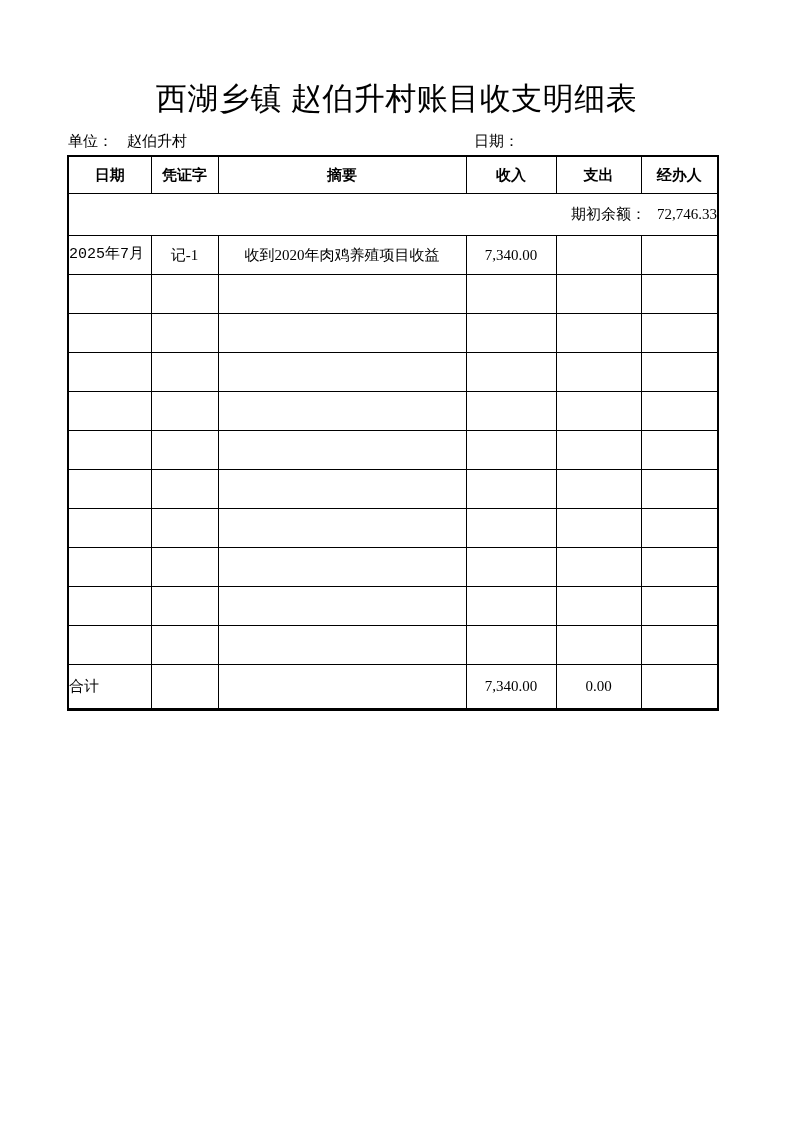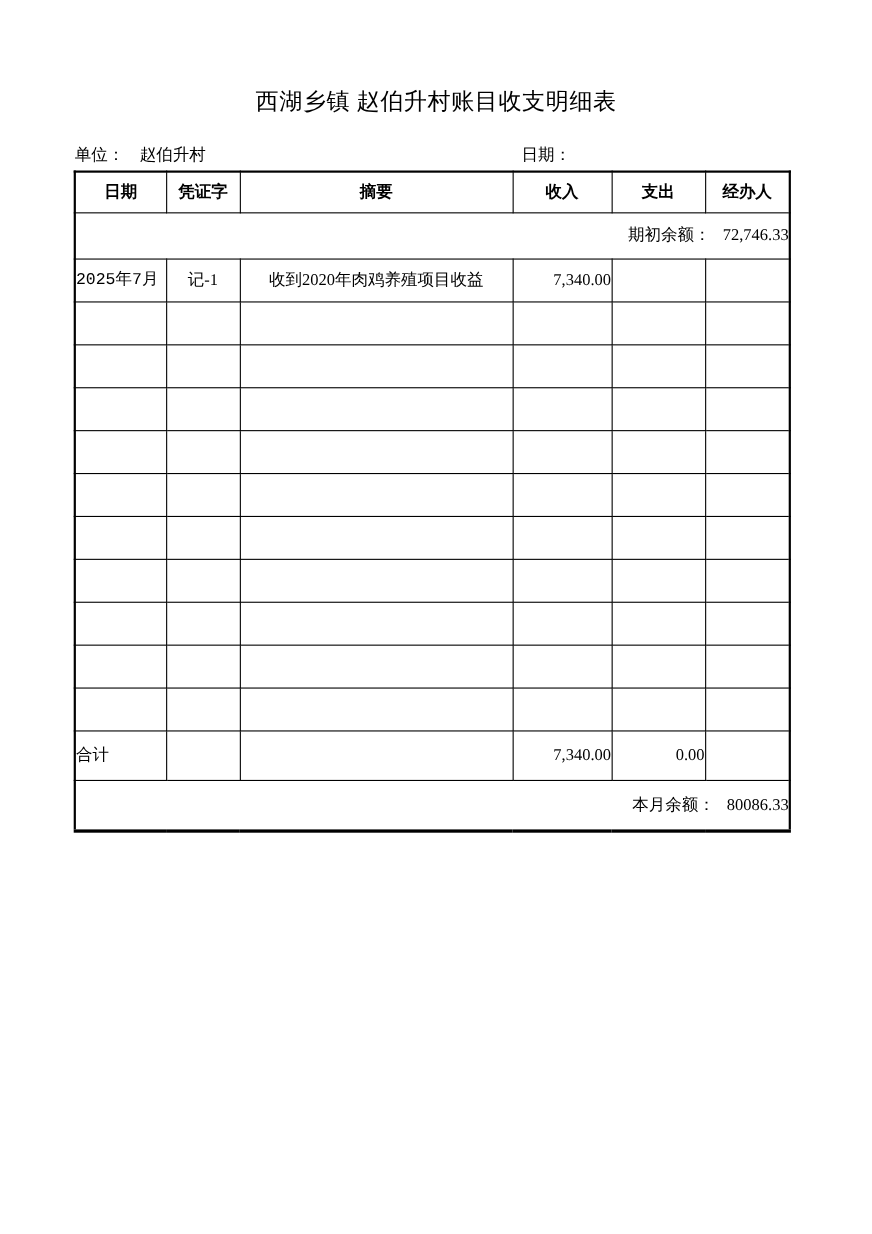--- a/index.html
+++ b/index.html
@@ -16,24 +16,24 @@
     font-family: "Liberation Serif", "DejaVu Serif", serif;
     overflow: hidden;
   }
   .title {
     position: absolute;
     top: 78px;
     left: 0;
     width: 100%;
     margin: 0;
     text-align: center;
-    font-size: 21px;
+    font-size: 31px;
     font-weight: 400;
     letter-spacing: 0.5px;
-    font-family: Liberation Serif, serif;
+    font-family: Liberation Sans, sans-serif;
   }
   .meta-label, .meta-value {
     position: absolute;
     top: 132px;
     font-size: 15px;
     line-height: 18px;
     white-space: pre;
   }
   .unit-label  { left: 68px; }
   .unit-value  { left: 127px; }
@@ -84,21 +84,21 @@
   .cell-voucher {
     font-size: 14px;
     text-align: center;
   }
   .cell-summary {
     font-size: 15px;
     text-align: center;
   }
   .cell-income, .cell-expense {
     font-size: 15px;
-    text-align: right;
+    text-align: center;
     padding-right: 5px;
   }
   .cell-handler { text-align: center; }
 
   td.total-label {
     font-family: "Liberation Sans", "DejaVu Sans", sans-serif;
     font-size: 20px;
     text-align: left;
     padding-left: 3px;
   }
@@ -231,21 +231,16 @@
     <td class="cell-handler"></td>
   </tr>
         <tr class="total-row">
         <td class="total-label">合计</td>
         <td class="cell-voucher"></td>
         <td class="cell-summary"></td>
         <td class="cell-income">7,340.00</td>
         <td class="cell-expense">0.00</td>
         <td class="cell-handler"></td>
       </tr>
-      <tr class="monthly-row">
-        <td colspan="6">
-          <span>本月余额：</span><span class="balance-value">80086.33</span>
-        </td>
-      </tr>
     </tbody>
   </table>
 
 </div>
 
 </body></html>

